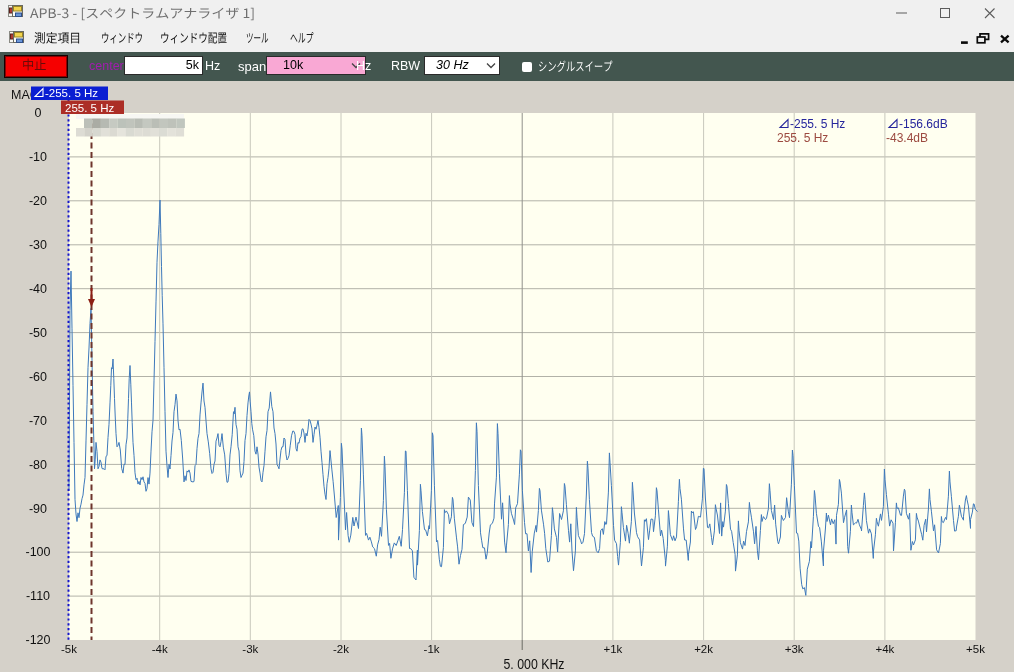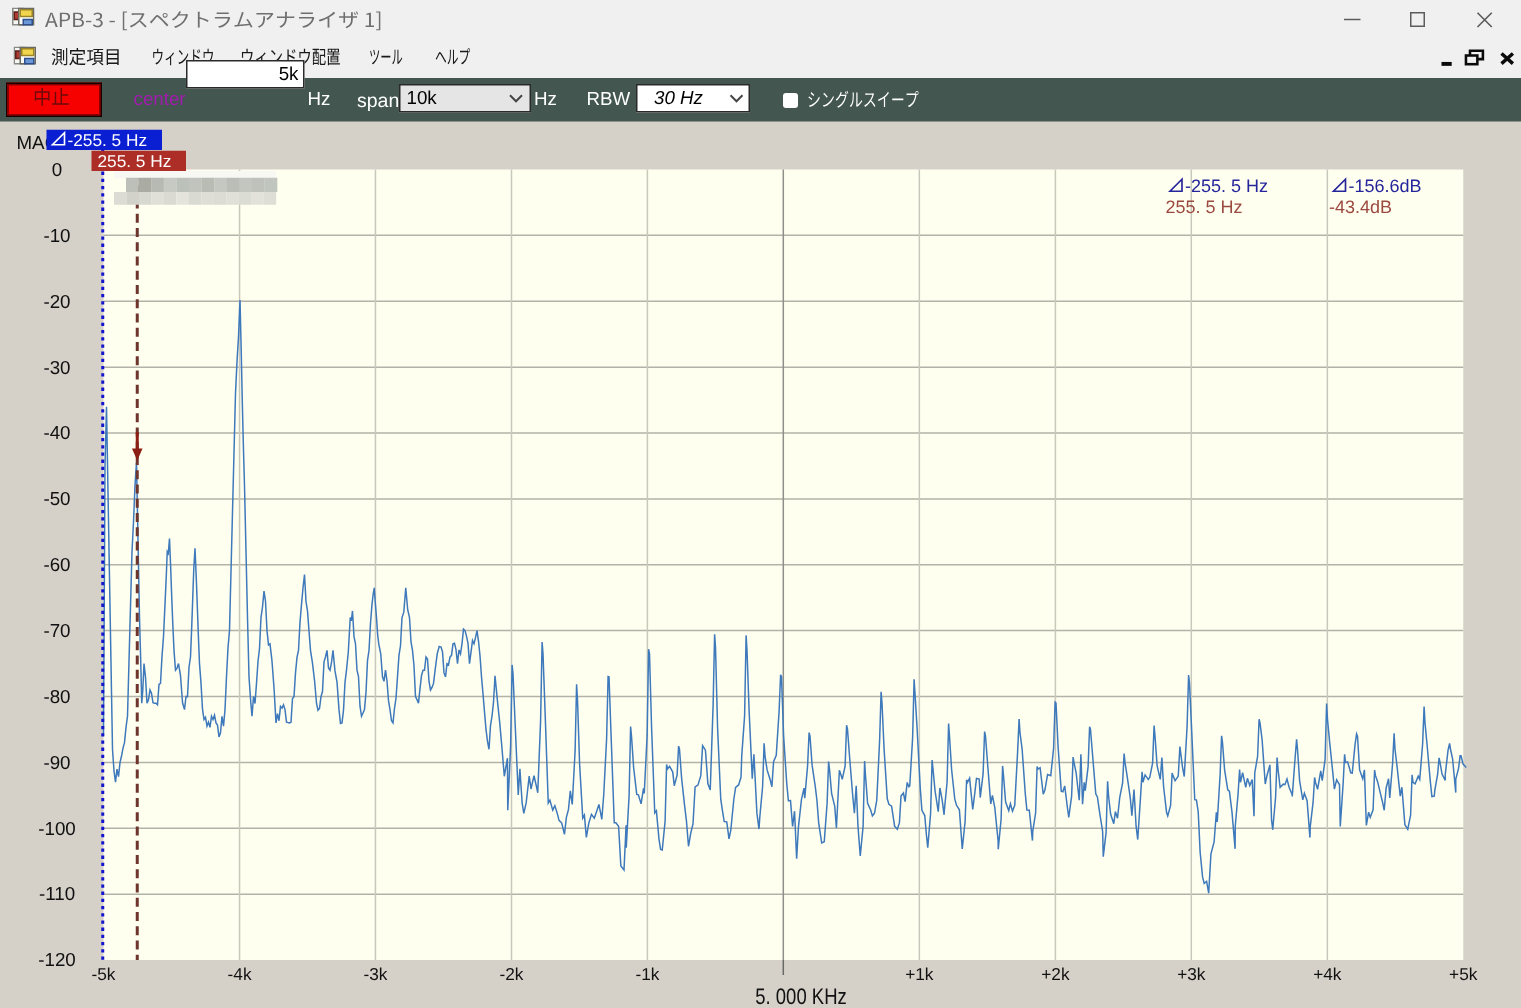--- a/index.html
+++ b/index.html
@@ -97,24 +97,24 @@
   </svg>
 <div class="abs" style="left:0;top:52px;width:1014px;height:29px;background:#43564f;"></div>
 <div class="abs" style="left:4px;top:55px;width:62px;height:21px;background:#f60000;border:1px solid #140000;box-shadow:inset 0 0 0 1px #8a0000;"></div>
 <svg class="abs" style="left:22px;top:57px;overflow:visible" width="26" height="22" viewBox="0 0 26 22">
     <g transform="translate(0,12.5) scale(0.9423,1)">
       <path d="M1.3 -8.6H11.7V-2.5H10.7V-7.6H2.2V-2.4H1.3ZM1.8 -4.2H11.3V-3.2H1.8ZM6.0 -10.9H7.0V1.0H6.0Z" fill="#6b0b08"></path>
       <path d="M20.0 -6.6H24.8V-5.6H20.0ZM13.6 -0.6H25.3V0.4H13.6ZM19.5 -10.9H20.5V-0.1H19.5ZM15.4 -8.1H16.4V-0.1H15.4Z" fill="#6b0b08"></path>
     </g>
   </svg>
 <div class="abs" style="left:89px;top:59px;color:#a21caf;font-size:12.5px;">center</div>
-<div class="abs" style="left:124px;top:40px;width:74px;height:17px;background:#fff;border:1px solid #2a2a2a;font-size:12.5px;color:#000;text-align:right;padding-right:3px;line-height:17px;">5k</div>
+<div class="abs" style="left:124px;top:56px;width:74px;height:17px;background:#fff;border:1px solid #2a2a2a;font-size:12.5px;color:#000;text-align:right;padding-right:3px;line-height:17px;">5k</div>
 <div class="abs" style="left:205px;top:59px;color:#fff;font-size:12.5px;">Hz</div>
 <div class="abs" style="left:238px;top:59px;color:#fff;font-size:13px;">span</div>
-<div class="abs" style="left:266px;top:56px;width:82px;height:17px;background:#e5e5e5;border:1px solid #2a2a2a;font-size:12.5px;color:#000;padding-left:4px;line-height:17px;">10k<svg class="abs" style="right:4px;top:5px" width="10" height="8" viewBox="0 0 10 8">
+<div class="abs" style="left:266px;top:56px;width:82px;height:17px;background:#f9a8d4;border:1px solid #2a2a2a;font-size:12.5px;color:#000;padding-left:16px;line-height:17px;">10k<svg class="abs" style="right:4px;top:5px" width="10" height="8" viewBox="0 0 10 8">
       <path d="M1 1.5 L5 5.5 L9 1.5" stroke="#444" stroke-width="1.3" fill="none"></path>
     </svg></div>
 <div class="abs" style="left:356px;top:59px;color:#fff;font-size:12.5px;">Hz</div>
 <div class="abs" style="left:391px;top:59px;color:#fff;font-size:12.5px;text-align:center;">RBW</div>
 <div class="abs" style="left:424px;top:56px;width:63px;height:17px;background:#fff;border:1px solid #2a2a2a;font-size:12.5px;color:#000;padding-left:11px;line-height:17px;font-style:italic;">30 Hz<svg class="abs" style="right:3px;top:5px" width="10" height="8" viewBox="0 0 10 8">
       <path d="M1 1.5 L5 5.5 L9 1.5" stroke="#444" stroke-width="1.3" fill="none"></path>
     </svg></div>
 <div class="abs" style="left:522px;top:62px;width:10px;height:10px;background:#fff;border-radius:2px;"></div>
 <svg class="abs" style="left:538px;top:59px;overflow:visible" width="76" height="22" viewBox="0 0 76 22">
     <g transform="translate(0,12) scale(0.7450,1)">

